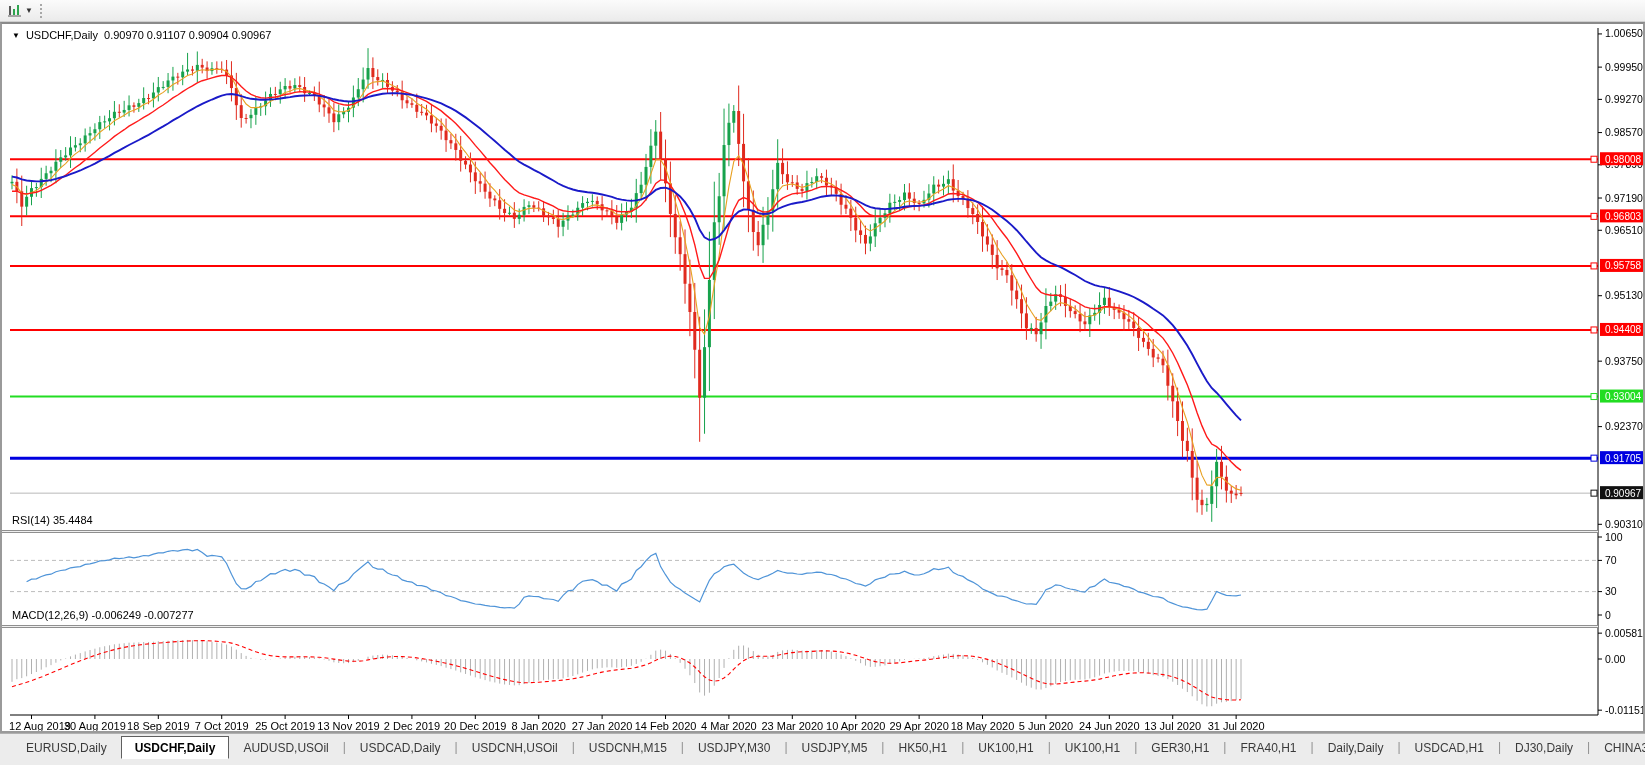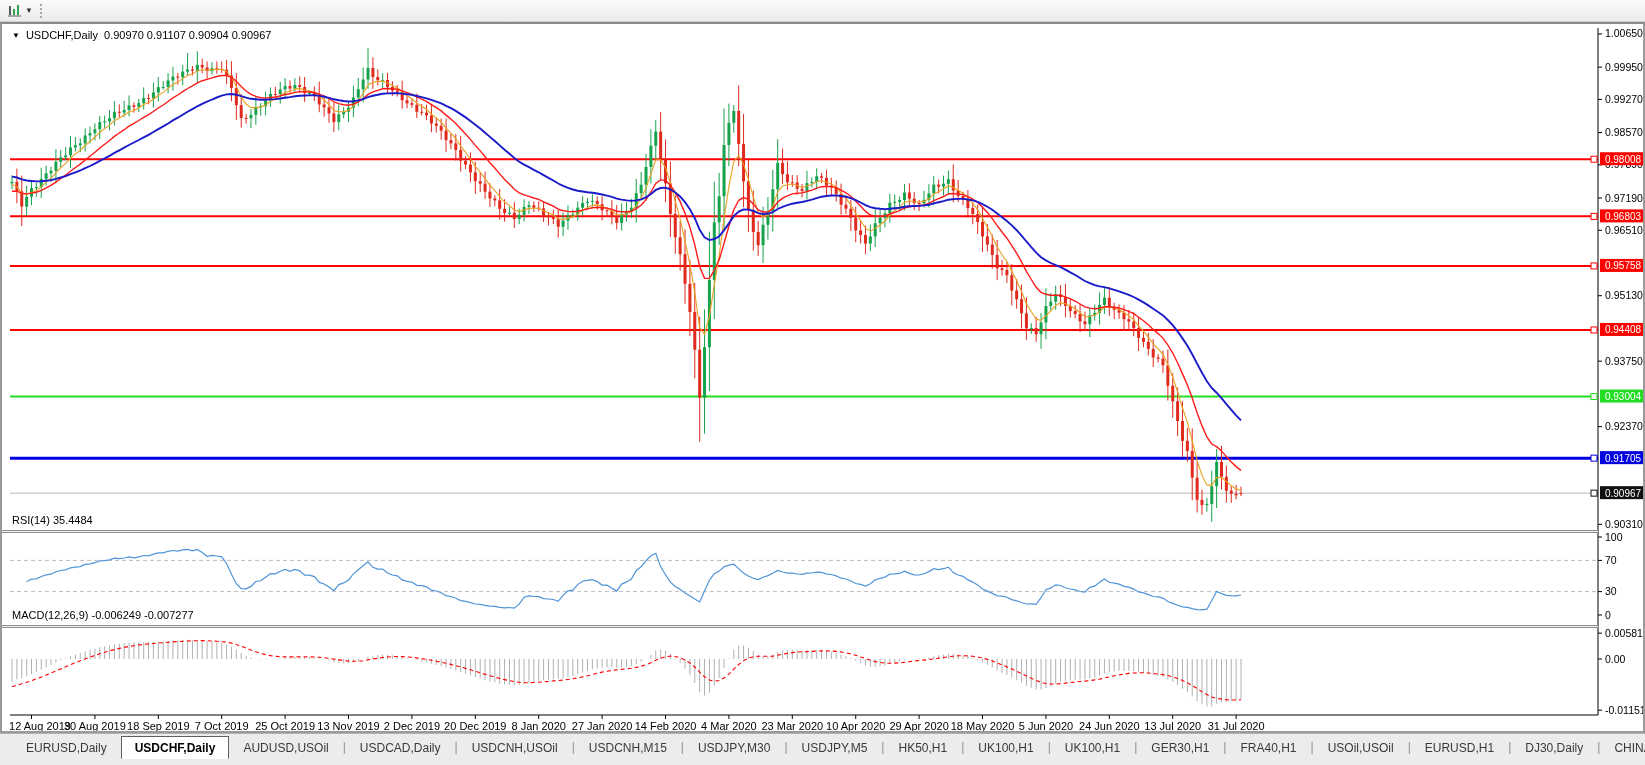--- a/index.html
+++ b/index.html
@@ -955,20 +955,20 @@
     <span class="tab">HK50,H1</span>
     <span class="tab-sep">|</span>
     <span class="tab">UK100,H1</span>
     <span class="tab-sep">|</span>
     <span class="tab">UK100,H1</span>
     <span class="tab-sep">|</span>
     <span class="tab">GER30,H1</span>
     <span class="tab-sep">|</span>
     <span class="tab">FRA40,H1</span>
     <span class="tab-sep">|</span>
-    <span class="tab">USOil,USOil</span>
-    <span class="tab-sep">|</span>
-    <span class="tab">EURUSD,H1</span>
+    <span class="tab">Daily,Daily</span>
+    <span class="tab-sep">|</span>
+    <span class="tab">USDCAD,H1</span>
     <span class="tab-sep">|</span>
     <span class="tab">DJ30,Daily</span>
     <span class="tab-sep">|</span>
     <span class="tab">CHINA300,H4</span>
 </div>
 
 </body></html>

